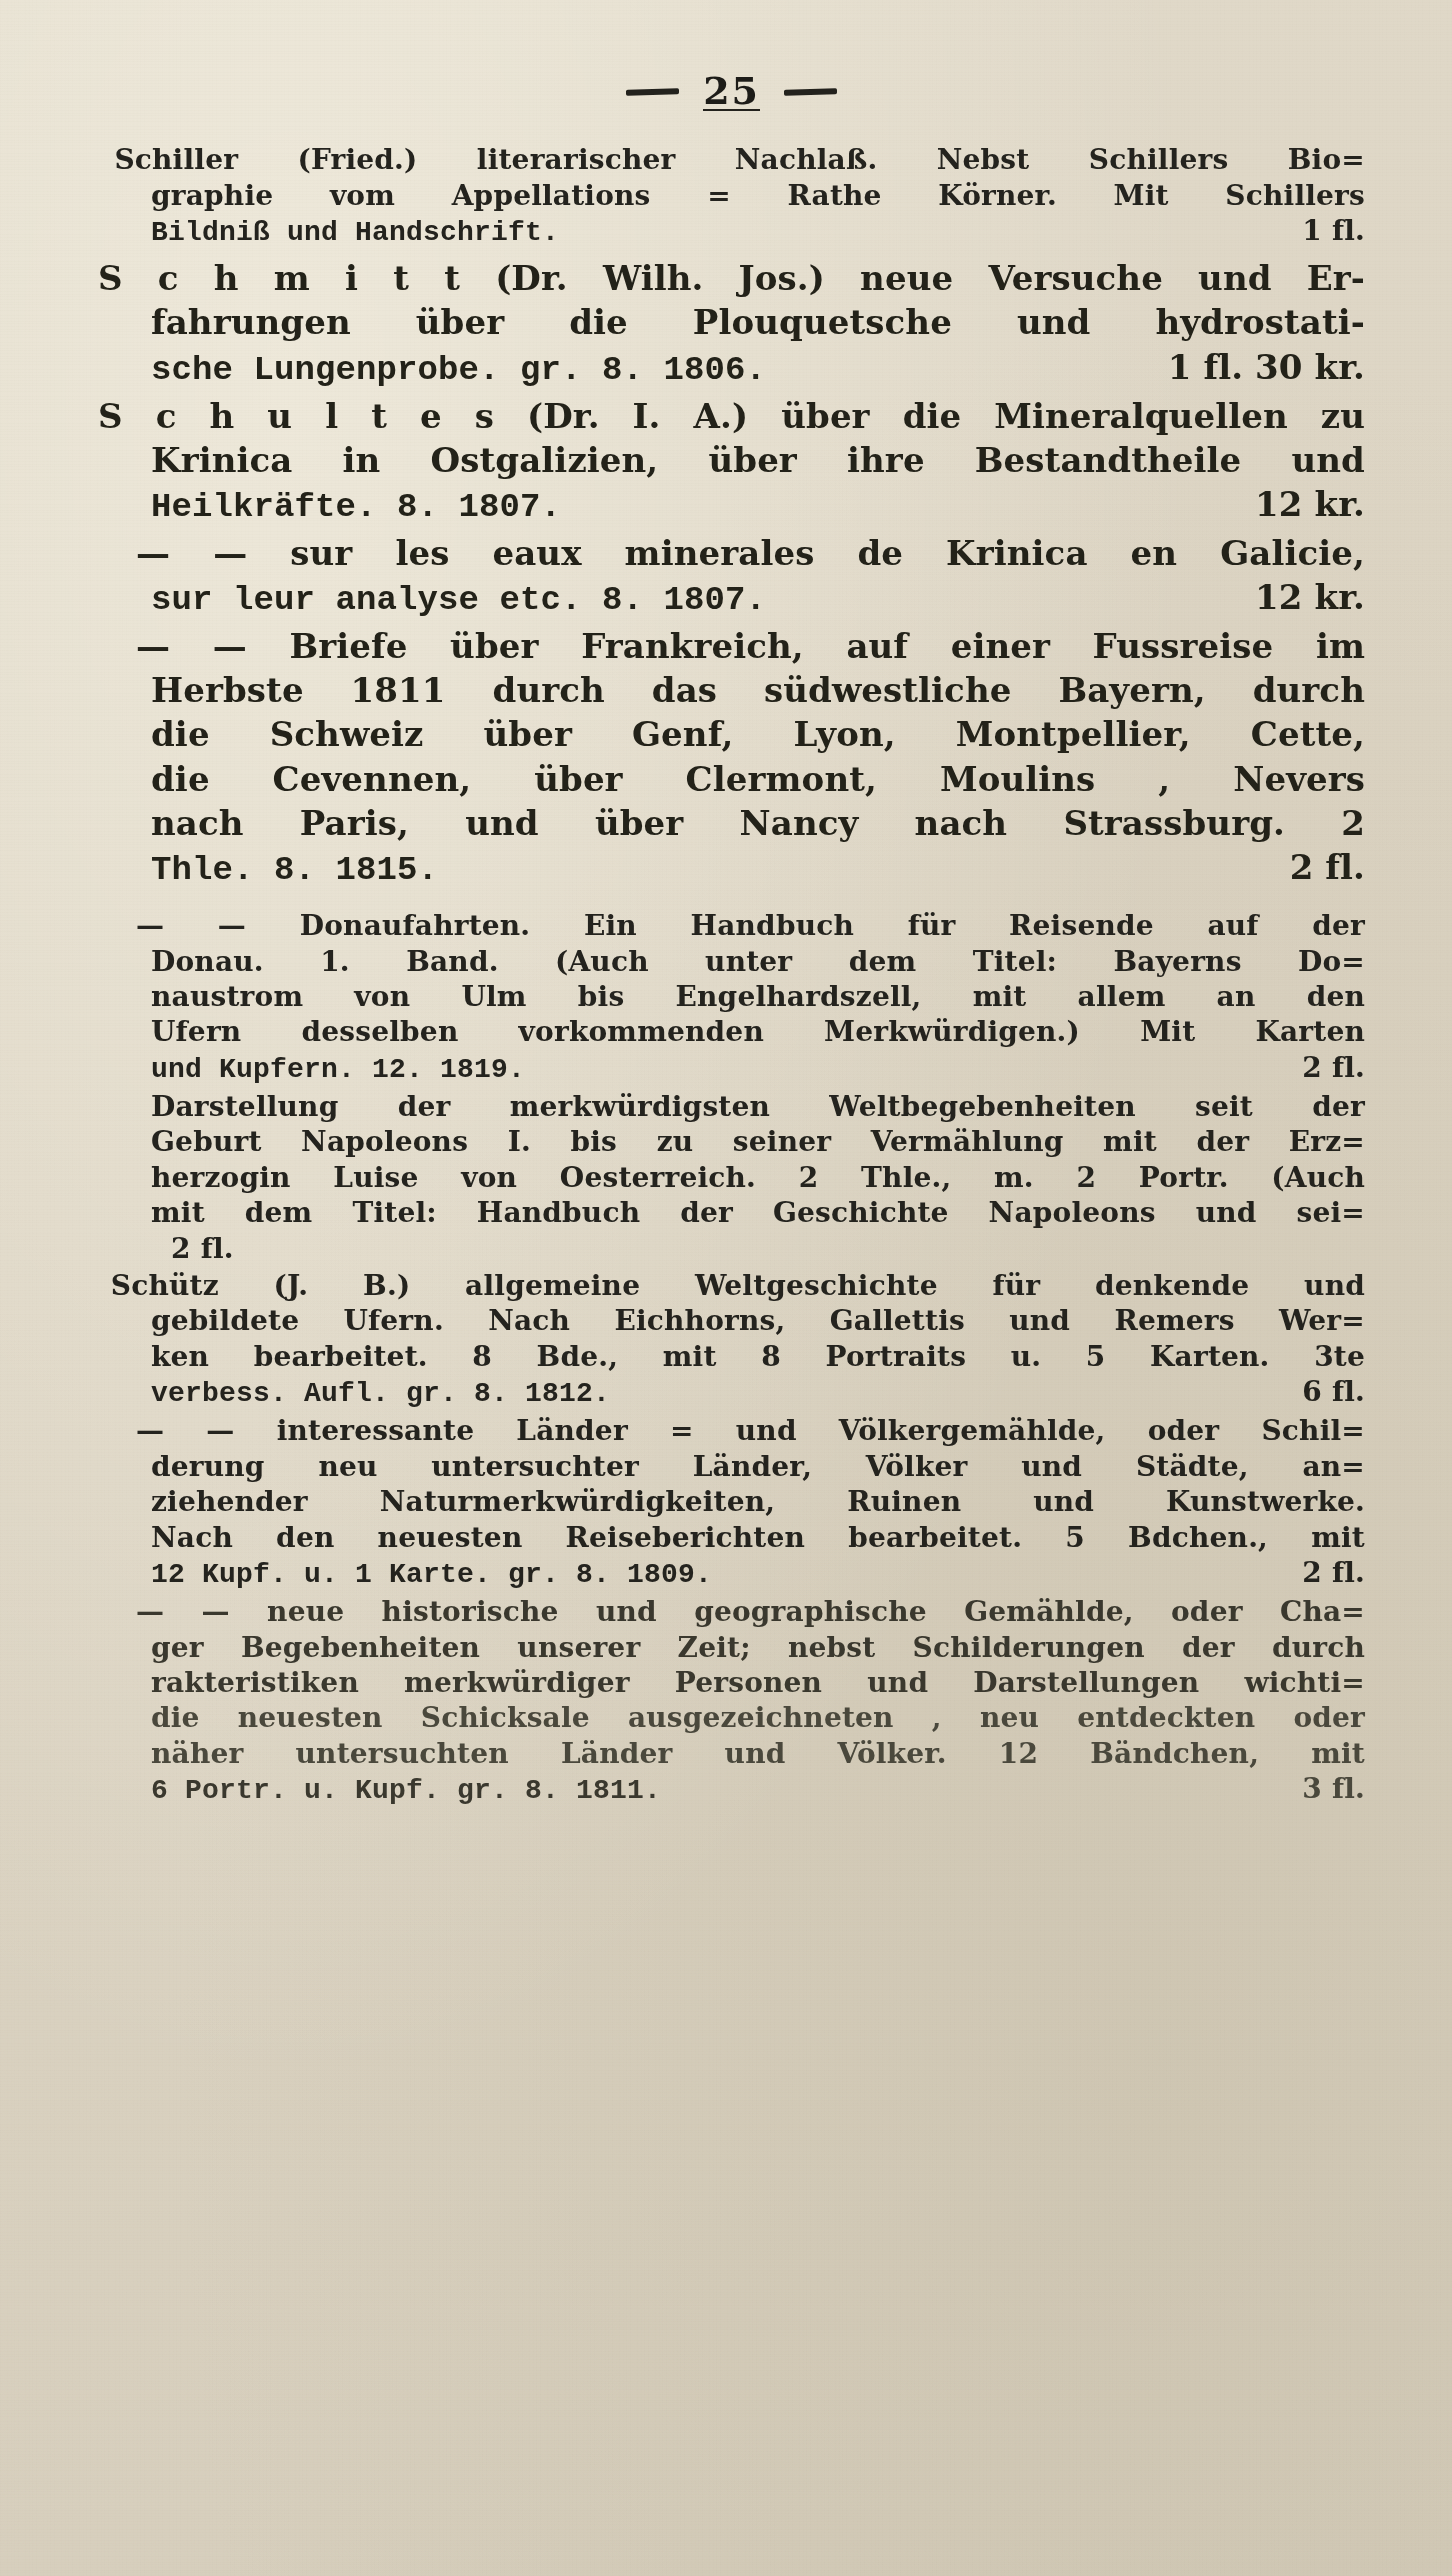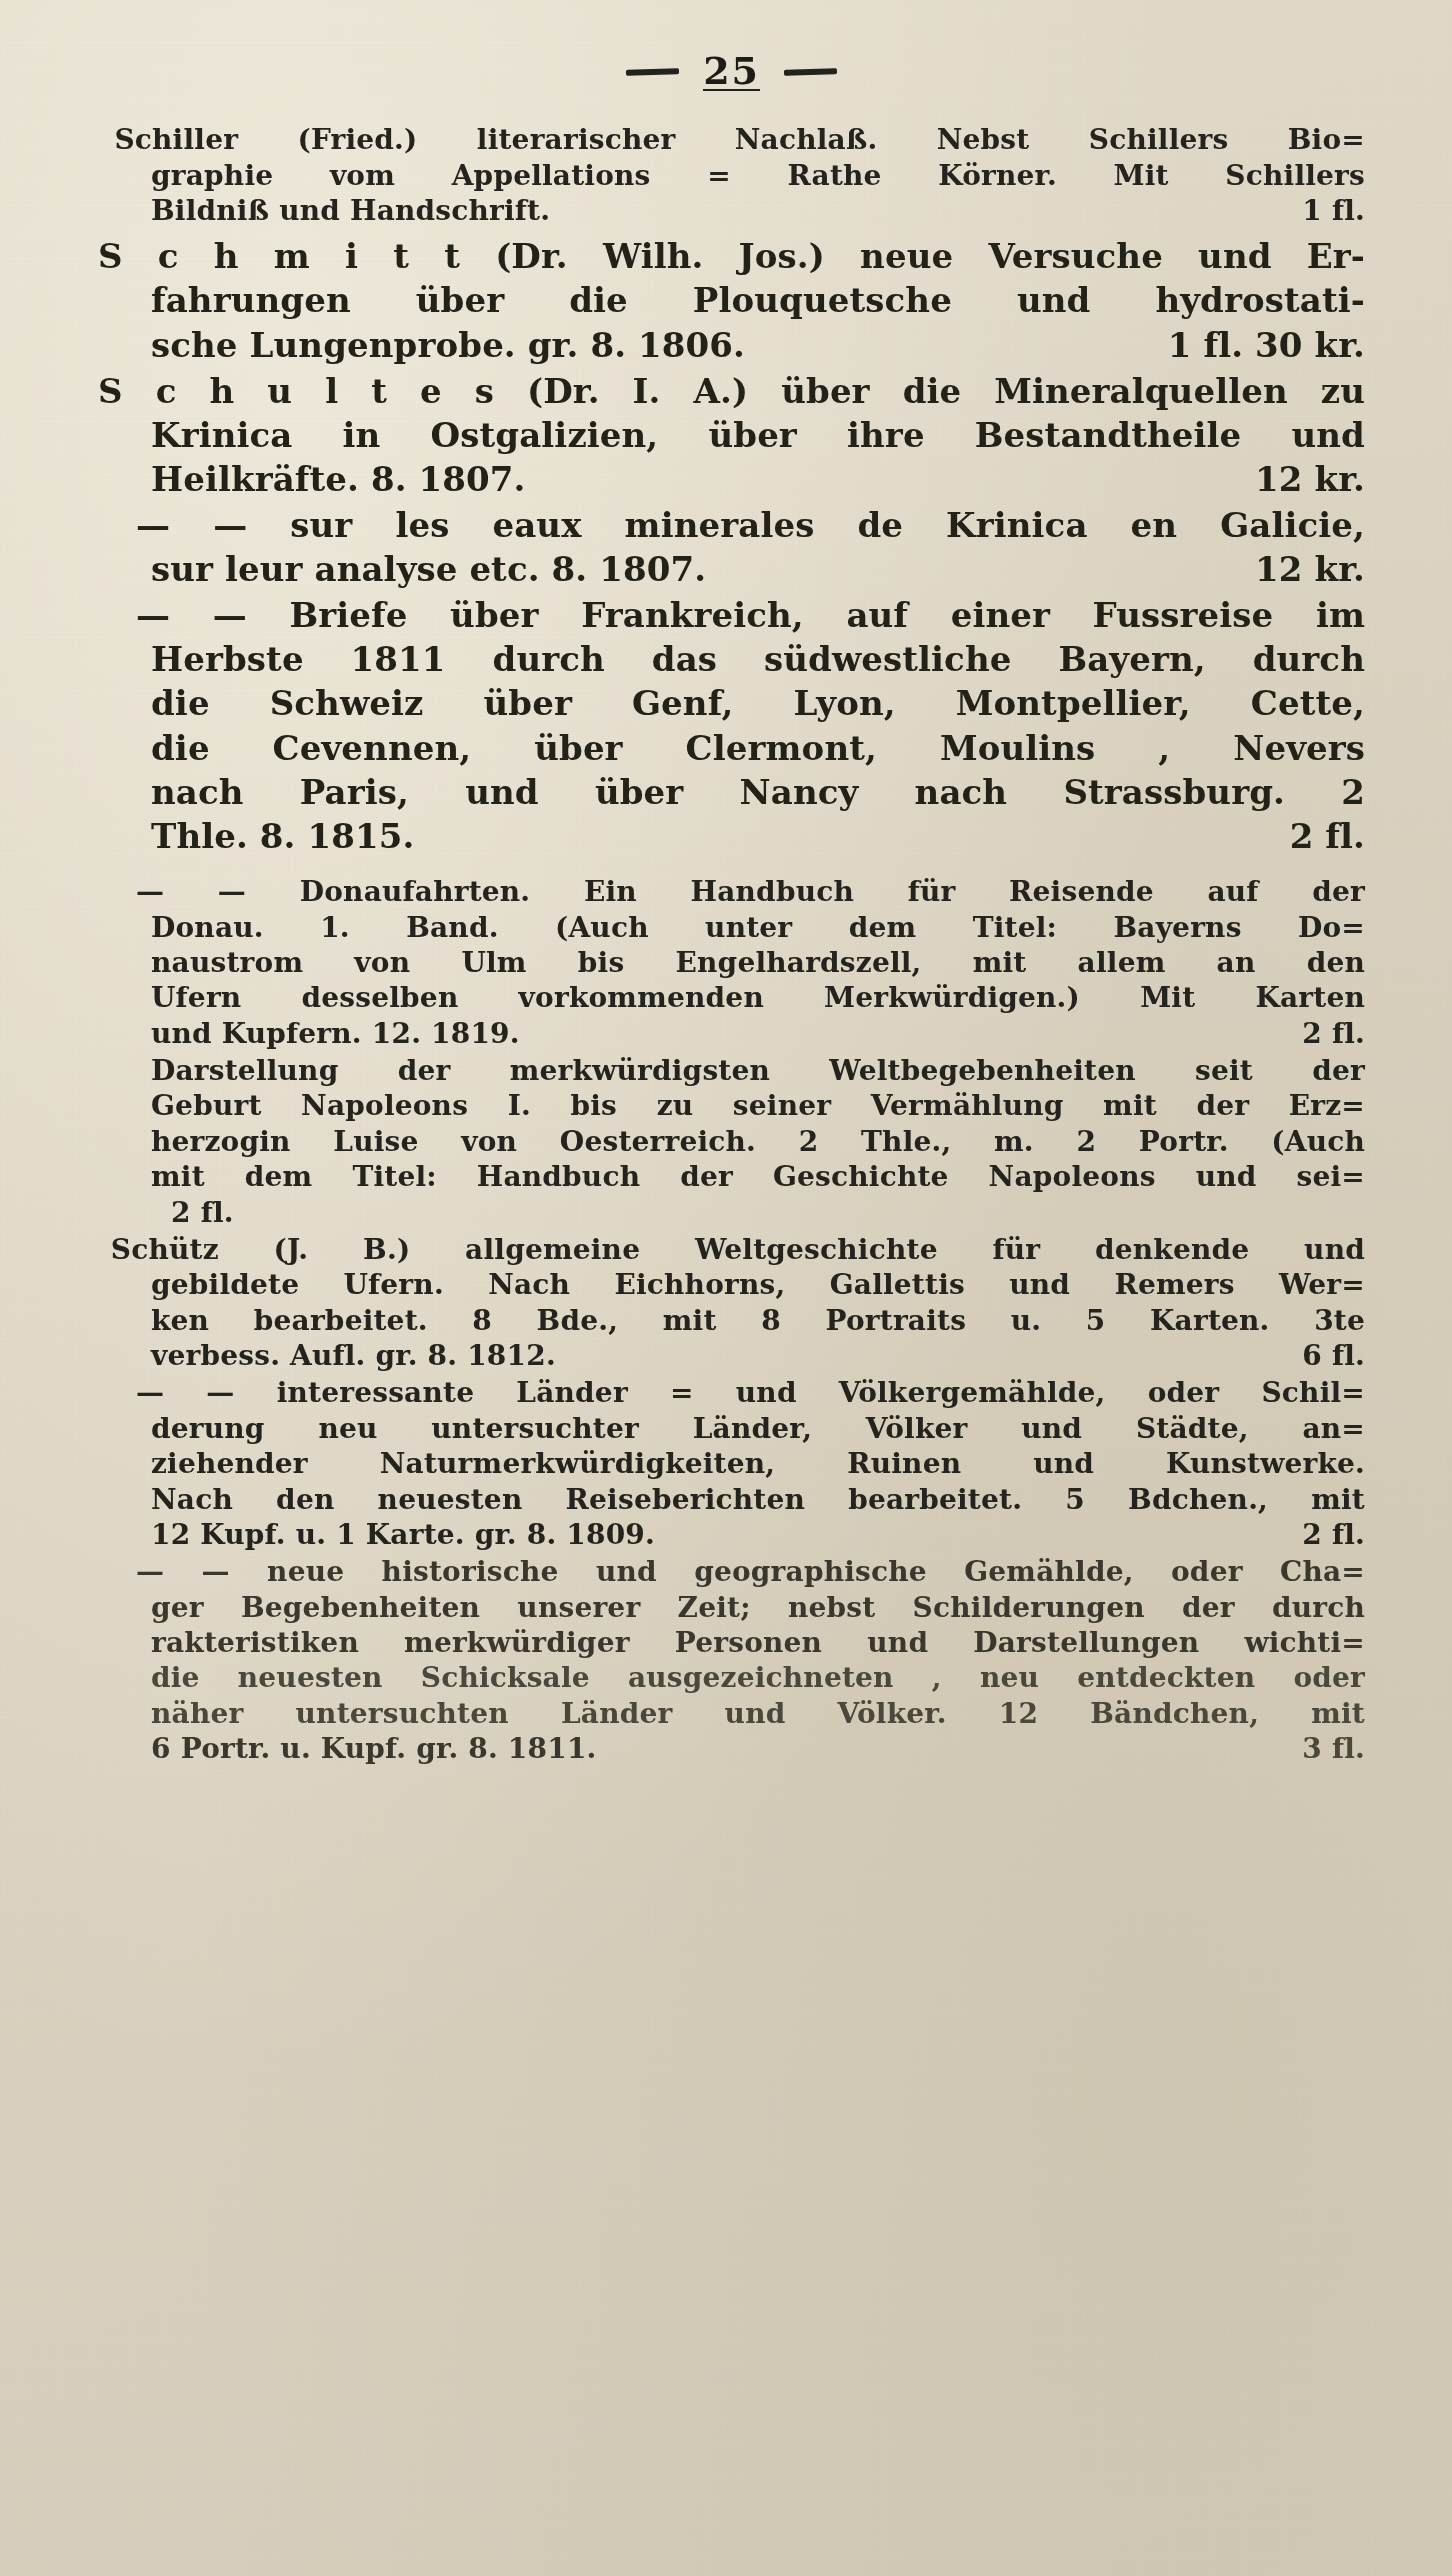--- a/index.html
+++ b/index.html
@@ -28,21 +28,21 @@
     inset: 0;
     pointer-events: none;
     opacity: .28;
     background-image:
       repeating-linear-gradient(0deg, rgba(120,110,90,.05) 0px, rgba(120,110,90,.05) 0.9px, rgba(255,255,255,0) 0.9px, rgba(255,255,255,0) 2.7px),
       repeating-linear-gradient(90deg, rgba(120,110,90,.04) 0px, rgba(120,110,90,.04) 0.9px, rgba(255,255,255,0) 0.9px, rgba(255,255,255,0) 3.6px);
   }
   .content {
     position: absolute;
     left: 98px;
-    top: 47px;
+    top: 67px;
     width: 1267px;
   }
 
   
   .pagehead {
     text-align: center;
     font-family: "DejaVu Serif", serif;
     font-weight: 700;
     font-size: 36px;
     letter-spacing: 1.8px;
@@ -104,20 +104,21 @@
   .justified.spread {
     text-align-last: justify;
   }
 
   .rowwrap {
     display: flex;
     align-items: baseline;
   }
   .rowwrap .body {
     flex: 1 1 auto;
+    font-family: Liberation Mono, monospace;
   }
   .rowwrap .pr {
     flex: 0 0 auto;
     white-space: pre;
     padding-left: 20px;
   }
   .faded { color: #3a382e; }
   .vfaded { color: #4a483c; }
 </style>
 </head>

